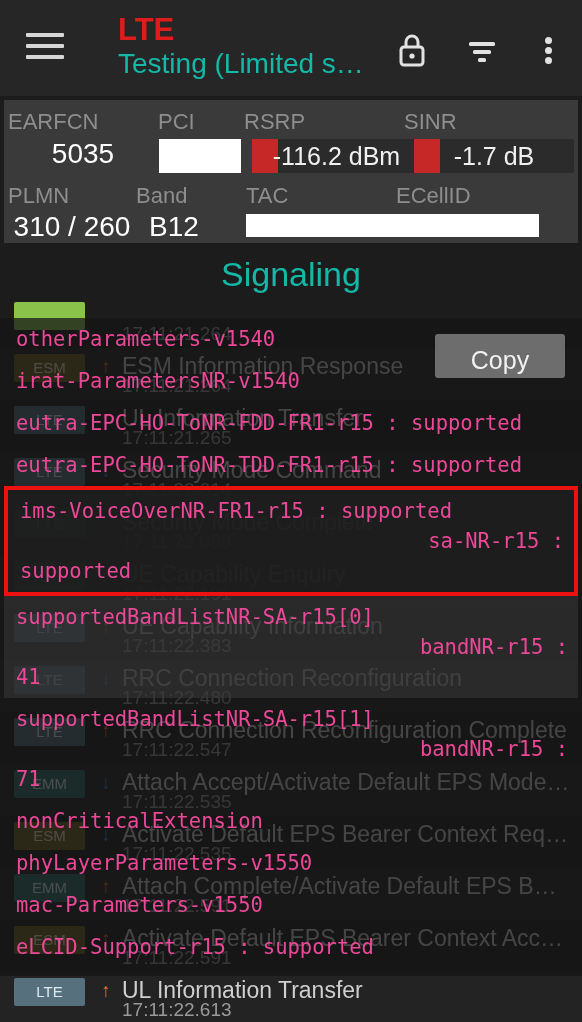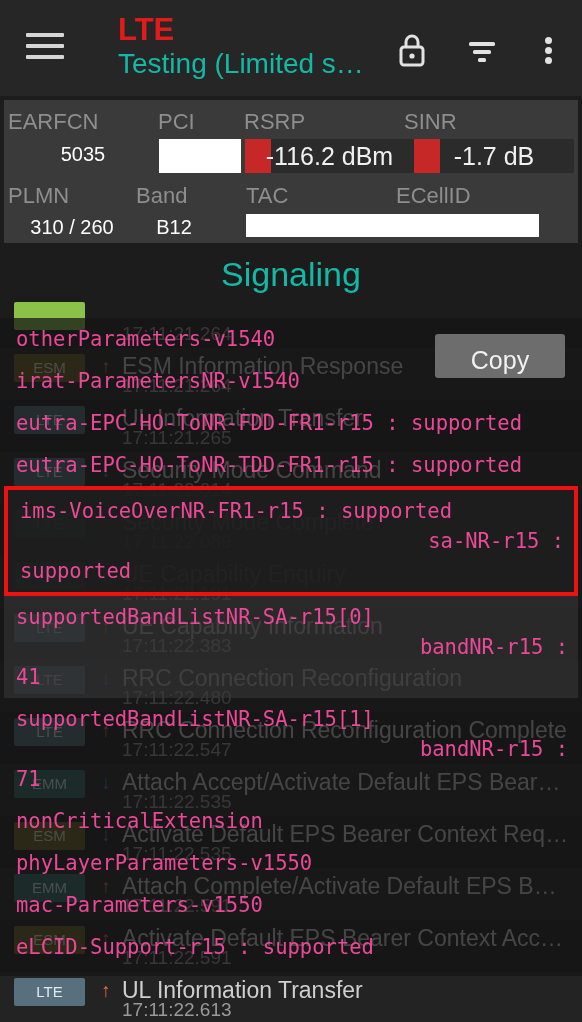--- a/index.html
+++ b/index.html
@@ -96,21 +96,21 @@
   }
   .cell-label {
     position: absolute;
     color: #8e8e8e;
     font-size: 22px;
     line-height: 28px;
   }
   .cell-value {
     position: absolute;
     color: #ffffff;
-    font-size: 20px;
+    font-size: 28px;
     text-align: center;
     line-height: 34px;
     white-space: nowrap;
   }
   .gauge {
     position: absolute;
     background: #2b2b2b;
     height: 34px;
     box-sizing: border-box;
     overflow: hidden;
@@ -310,21 +310,21 @@
 
   <div class="cell-label" style="left:4px;  top:8px;  width:150px;">EARFCN</div>
   <div class="cell-label" style="left:240px; top:8px;  width:156px;">RSRP</div>
   <div class="cell-label" style="left:154px; top:8px;  width:86px;">PCI</div>
   <div class="cell-label" style="left:400px; top:8px;  width:166px;">SINR</div>
 
   <div class="cell-value" style="left:4px; top:37px; width:150px;">5035</div>
 
   <div class="redact" style="left:155px; top:39px; width:82px; height:34px;"></div>
 
-  <div class="gauge" style="left:241px; top:39px; width:169px;">
+  <div class="gauge" style="left:248px; top:39px; width:169px;">
     <div class="bar"></div>
     <div class="gval">-116.2 dBm</div>
   </div>
 
   <div class="gauge" style="left:410px; top:39px; width:160px;">
     <div class="bar"></div>
     <div class="gval">-1.7 dB</div>
   </div>
 
   <div class="cell-label" style="left:4px;  top:82px; width:128px;">PLMN</div>
@@ -390,21 +390,21 @@
     </div>
     <div class="bg-row">
       <div class="badge lte">LTE</div>
       <div class="arrow up">↑</div>
       <div class="bg-msg">RRC Connection Reconfiguration Complete</div>
       <div class="bg-time">17:11:22.547</div>
     </div>
     <div class="bg-row alt">
       <div class="badge emm">EMM</div>
       <div class="arrow down">↓</div>
-      <div class="bg-msg">Attach Accept/Activate Default EPS Bear…</div>
+      <div class="bg-msg">Attach Accept/Activate Default EPS Mode…</div>
       <div class="bg-time">17:11:22.535</div>
     </div>
     <div class="bg-row">
       <div class="badge esm">ESM</div>
       <div class="arrow down">↓</div>
       <div class="bg-msg">Activate Default EPS Bearer Context Req…</div>
       <div class="bg-time">17:11:22.535</div>
     </div>
     <div class="bg-row alt">
       <div class="badge emm">EMM</div>

